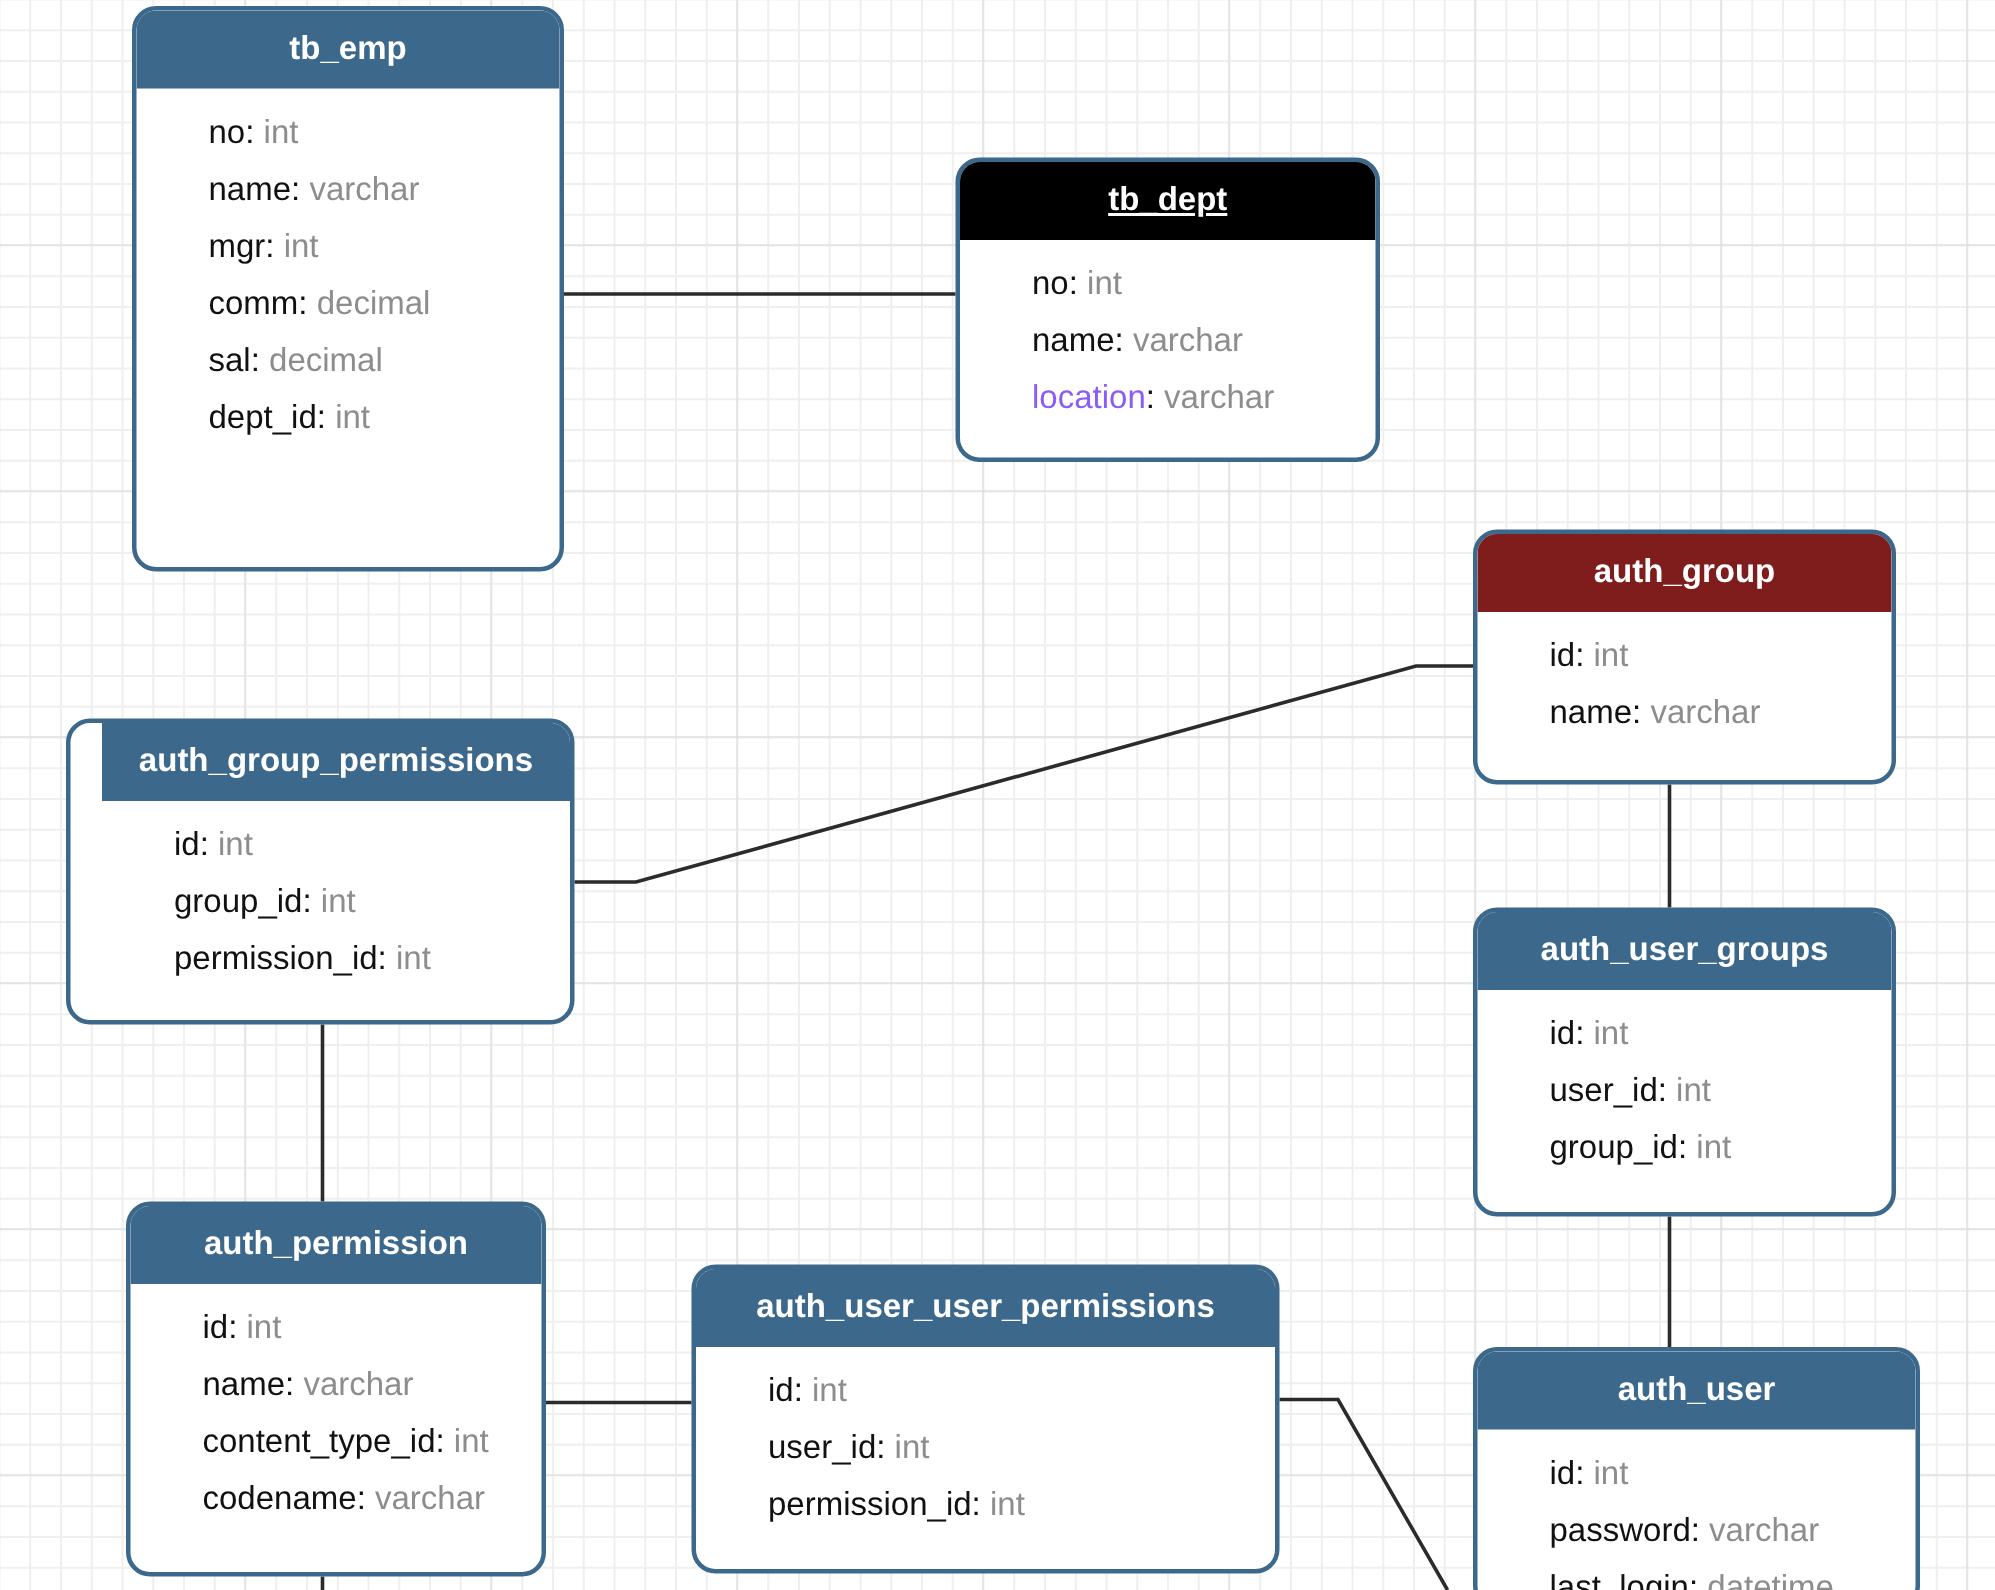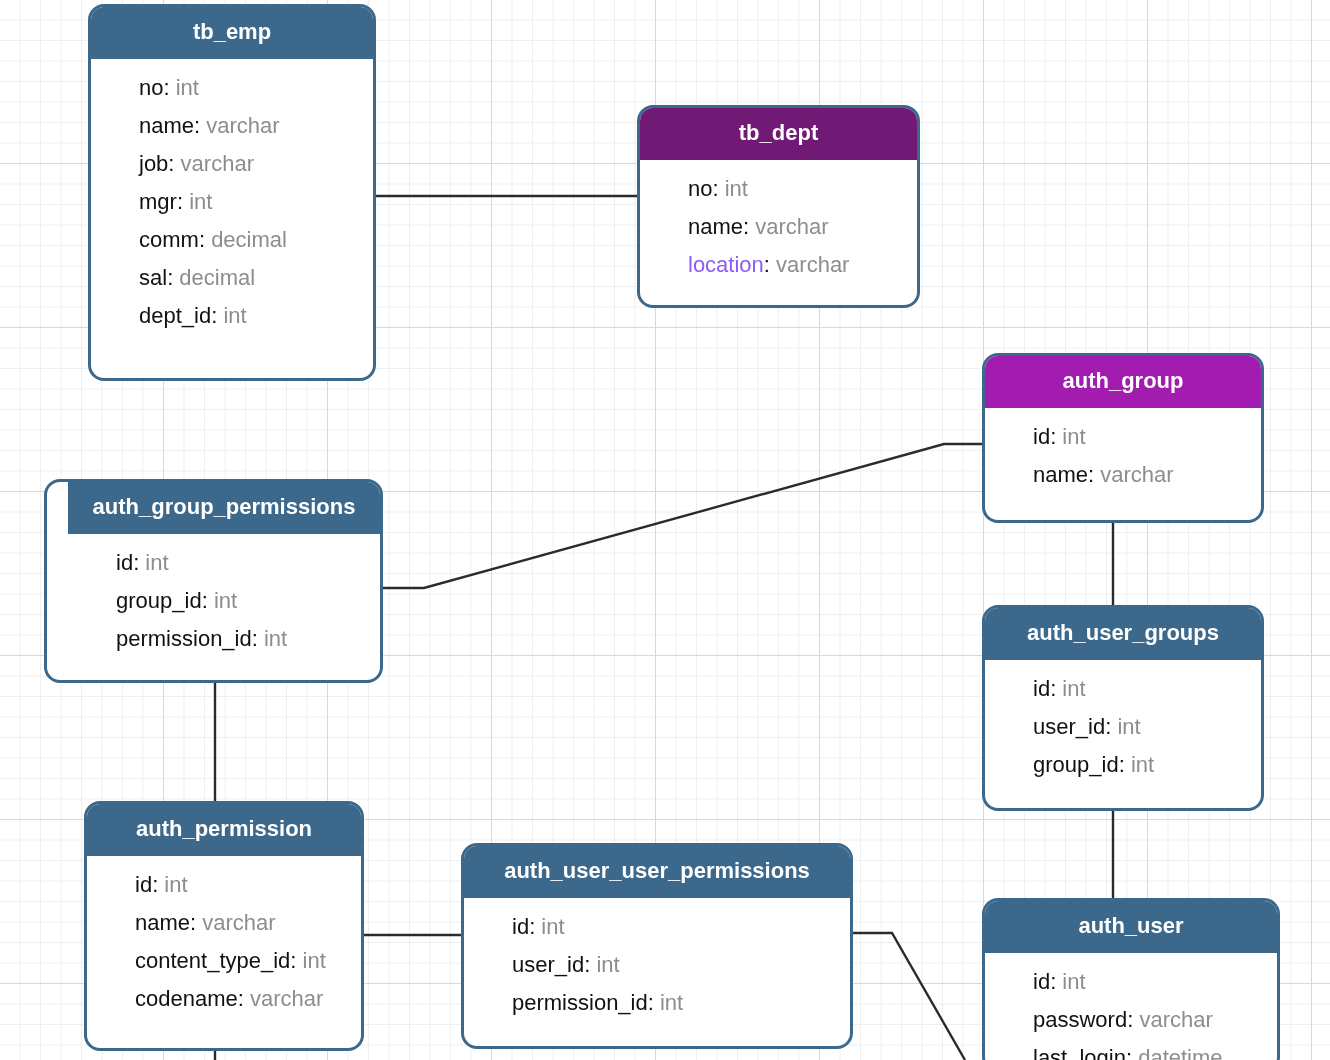--- a/index.html
+++ b/index.html
@@ -90,37 +90,36 @@
       <polyline points="853,933 892,933 965,1060" fill="none" stroke="#2b2b2b" stroke-width="2.4" stroke-linejoin="miter" stroke-linecap="butt"></polyline>
       <polyline points="215,1051 215,1060" fill="none" stroke="#2b2b2b" stroke-width="2.4" stroke-linejoin="miter" stroke-linecap="butt"></polyline>
     </svg>
 
   <div id="entity-layer">
       <div class="entity" style="left: 88px; top: 4px; width: 288px; height: 377px; border-color: rgb(60, 105, 139); background: rgb(255, 255, 255);">
         <div class="entity-header" style="background: rgb(60, 105, 139);">tb_emp</div>
         <div class="entity-fields">
           <div class="field"><span class="fname" style="color: rgb(17, 17, 17);">no</span><span class="fcolon">: </span><span class="ftype" style="color: rgb(141, 141, 141);">int</span></div>
           <div class="field"><span class="fname" style="color: rgb(17, 17, 17);">name</span><span class="fcolon">: </span><span class="ftype" style="color: rgb(141, 141, 141);">varchar</span></div>
-          <div class="field"><span class="fname" style="color: rgb(17, 17, 17);">job</span><span class="fcolon">: </span><span class="ftype" style="color: rgb(141, 141, 141);">varchar</span></div>
           <div class="field"><span class="fname" style="color: rgb(17, 17, 17);">mgr</span><span class="fcolon">: </span><span class="ftype" style="color: rgb(141, 141, 141);">int</span></div>
           <div class="field"><span class="fname" style="color: rgb(17, 17, 17);">comm</span><span class="fcolon">: </span><span class="ftype" style="color: rgb(141, 141, 141);">decimal</span></div>
           <div class="field"><span class="fname" style="color: rgb(17, 17, 17);">sal</span><span class="fcolon">: </span><span class="ftype" style="color: rgb(141, 141, 141);">decimal</span></div>
           <div class="field"><span class="fname" style="color: rgb(17, 17, 17);">dept_id</span><span class="fcolon">: </span><span class="ftype" style="color: rgb(141, 141, 141);">int</span></div>
         </div>
       </div>
       <div class="entity" style="left: 637px; top: 105px; width: 283px; height: 203px; border-color: rgb(60, 105, 139); background: rgb(255, 255, 255);">
-        <div class="entity-header" style="background: #701a75;">tb_dept</div>
+        <div class="entity-header" style="background: #000000; text-decoration: underline;">tb_dept</div>
         <div class="entity-fields">
           <div class="field"><span class="fname" style="color: rgb(17, 17, 17);">no</span><span class="fcolon">: </span><span class="ftype" style="color: rgb(141, 141, 141);">int</span></div>
           <div class="field"><span class="fname" style="color: rgb(17, 17, 17);">name</span><span class="fcolon">: </span><span class="ftype" style="color: rgb(141, 141, 141);">varchar</span></div>
           <div class="field"><span class="fname" style="color: #8b5cf6;">location</span><span class="fcolon">: </span><span class="ftype" style="color: rgb(141, 141, 141);">varchar</span></div>
         </div>
       </div>
       <div class="entity" style="left: 982px; top: 353px; width: 282px; height: 170px; border-color: rgb(60, 105, 139); background: rgb(255, 255, 255);">
-        <div class="entity-header" style="background: #a21caf;">auth_group</div>
+        <div class="entity-header" style="background: #7f1d1d;">auth_group</div>
         <div class="entity-fields">
           <div class="field"><span class="fname" style="color: rgb(17, 17, 17);">id</span><span class="fcolon">: </span><span class="ftype" style="color: rgb(141, 141, 141);">int</span></div>
           <div class="field"><span class="fname" style="color: rgb(17, 17, 17);">name</span><span class="fcolon">: </span><span class="ftype" style="color: rgb(141, 141, 141);">varchar</span></div>
         </div>
       </div>
       <div class="entity" style="left: 44px; top: 479px; width: 339px; height: 204px; border-color: rgb(60, 105, 139); background: rgb(255, 255, 255); padding-left: 21px;">
         <div class="entity-header" style="background: rgb(60, 105, 139);">auth_group_permissions</div>
         <div class="entity-fields">
           <div class="field"><span class="fname" style="color: rgb(17, 17, 17);">id</span><span class="fcolon">: </span><span class="ftype" style="color: rgb(141, 141, 141);">int</span></div>
           <div class="field"><span class="fname" style="color: rgb(17, 17, 17);">group_id</span><span class="fcolon">: </span><span class="ftype" style="color: rgb(141, 141, 141);">int</span></div>

